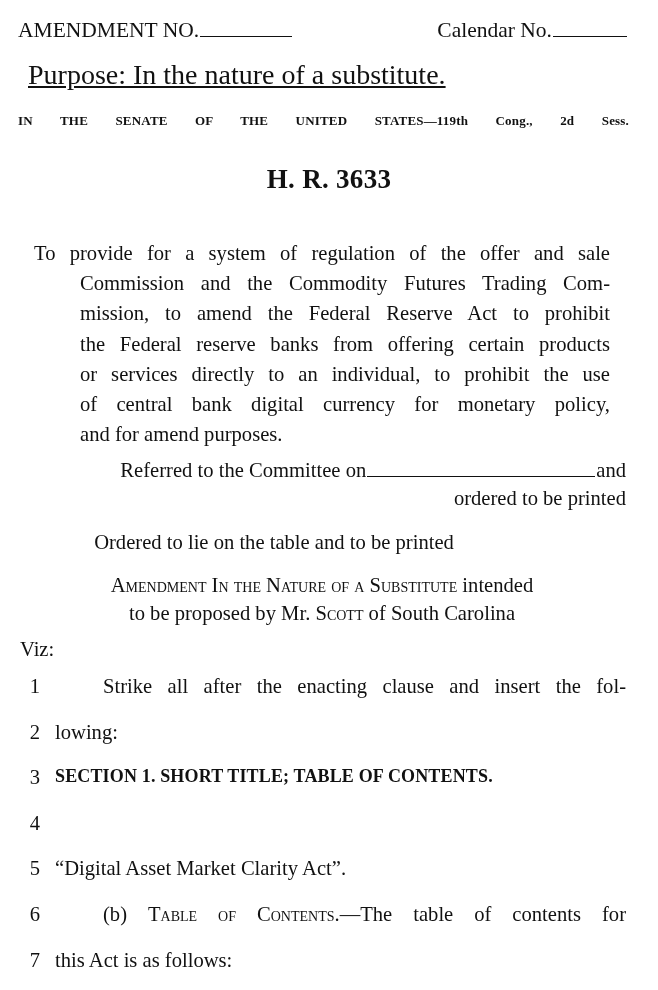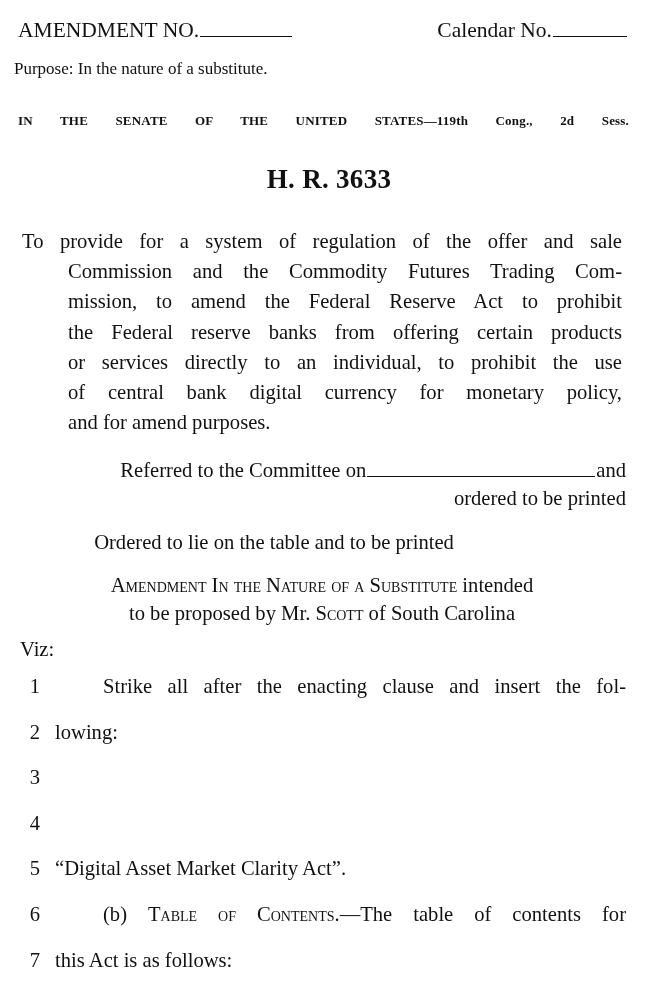--- a/index.html
+++ b/index.html
@@ -44,25 +44,26 @@
     justify-content: space-between;
     align-items: baseline;
     white-space: nowrap;
   }
   .hdr-left, .hdr-right { display: inline-block; }
   .hdr-left .blankrule  { width: 92px; }
   .hdr-right .blankrule { width: 74px; }
 
   .purpose {
     position: absolute;
-    left: 14px;
+    left: 28px;
     top: 60px;
-    font-size: 17px;
+    font-size: 28px;
     line-height: 1.1;
     white-space: nowrap;
+    text-decoration: underline;
   }
 
   .senate-line {
     position: absolute;
     left: 18px;
     width: 611px;
     top: 114px;
     font-size: 13px;
     font-weight: bold;
     line-height: 1.1;
@@ -87,21 +88,21 @@
   .longtitle {
     position: absolute;
     left: 18px;
     width: 608px;
     top: 222px;
     font-size: 20.6px;
     line-height: 30.2px;
     text-align: justify;
     text-indent: 0;
   }
-  .longtitle p { margin: 4px; }
+  .longtitle p { margin: 16px; }
   .longtitle .ln {
     display: block;
     text-align: justify;
     text-align-last: justify;
     white-space: nowrap;
   }
   .longtitle .ln.first { text-indent: 0; }
   .longtitle .ln.ind   { padding-left: 46px; }
   .longtitle .ln.last  {
     padding-left: 46px;
@@ -241,20 +242,21 @@
       <span class="txt just indent">Strike all after the enacting clause and insert the fol-</span>
     </div>
 
     <div class="bline">
       <span class="num">2</span>
       <span class="txt">lowing:</span>
     </div>
 
     <div class="bline">
       <span class="num">3</span>
+      <span class="txt heading">SECTION 1. SHORT TITLE; TABLE OF CONTENTS.</span>
     </div>
 
     <div class="bline">
       <span class="num">4</span>
     </div>
 
     <div class="bline">
       <span class="num">5</span>
       <span class="txt">“Digital Asset Market Clarity Act”.</span>
     </div>

